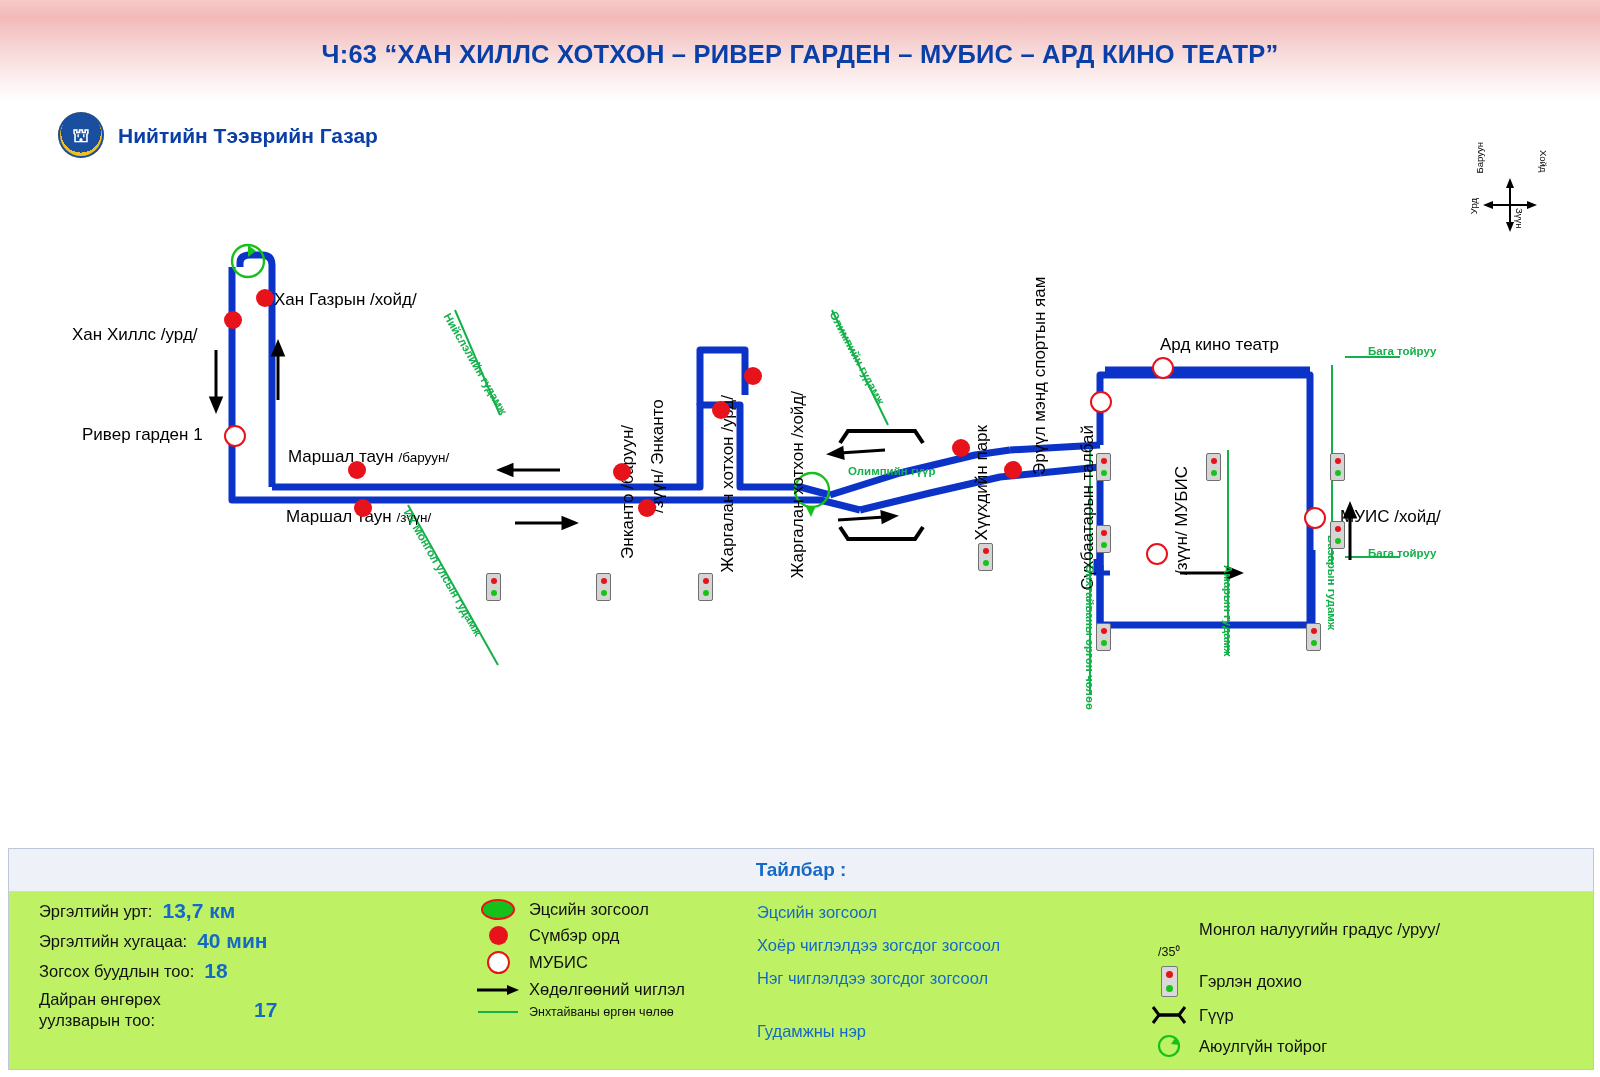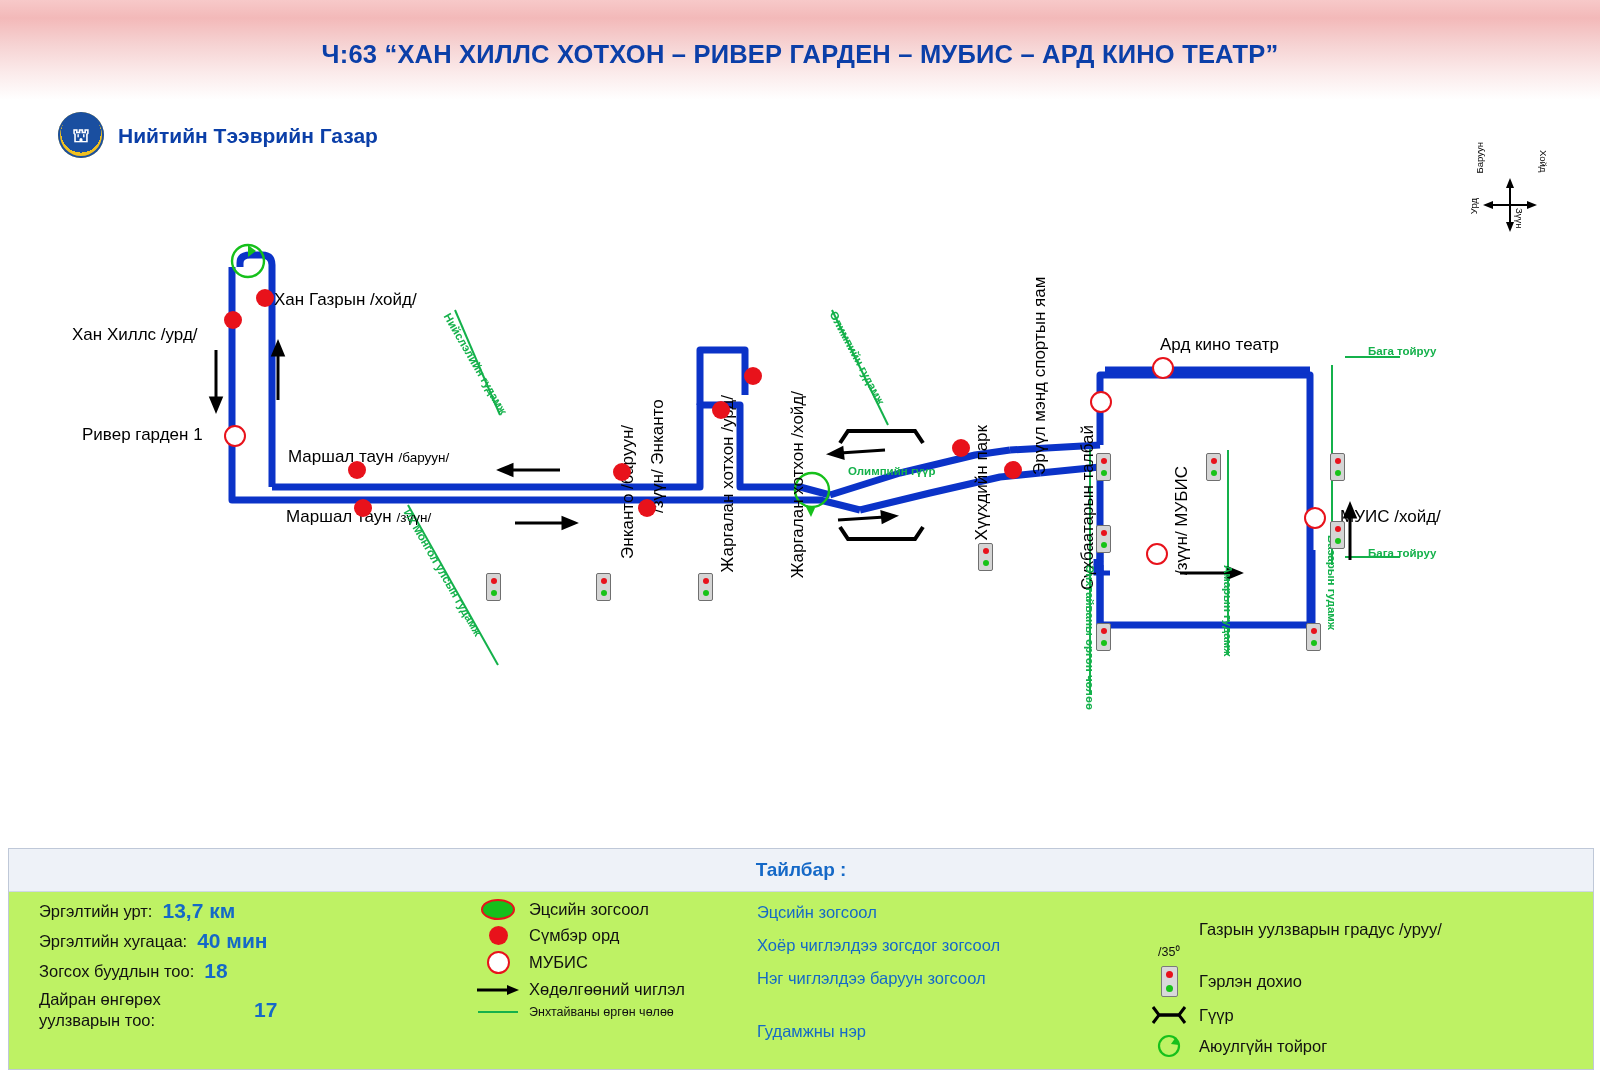--- a/index.html
+++ b/index.html
@@ -372,31 +372,31 @@
   </div>
 
   <div class="lg-col" style="left:748px;width:330px;">
     <div class="lg-row" style="height:27px;">
       <span class="lg-t">Эцсийн зогсоол</span>
     </div>
     <div class="lg-row" style="height:27px;">
       <span class="lg-t">Хоёр чиглэлдээ зогсдог зогсоол</span>
     </div>
     <div class="lg-row" style="height:27px;">
-      <span class="lg-t">Нэг чиглэлдээ баруун зогсоол</span>
+      <span class="lg-t">Нэг чиглэлдээ зогсдог зогсоол</span>
     </div>
     <div class="lg-row" style="height:27px;margin-top:26px;">
       <span class="lg-t">Гудамжны нэр</span>
     </div>
   </div>
 
   <div class="lg-col" style="left:1130px;width:440px;">
     <div class="lg-row">
       <span class="sym" style="width:60px;font-size:12.5px;color:#111;margin-top:44px;">/35⁰</span>
-      <span class="lg-t2">Газрын уулзварын градус /уруу/</span>
+      <span class="lg-t2">Монгол налуугийн градус /уруу/</span>
     </div>
     <div class="lg-row">
       <span class="sym" style="width:60px;">
         <span class="s-light">
             <i style="background:#e8121b"></i>
             <i style="background:#18c318"></i>
           </span>
       </span>
       <span class="lg-t2">Гэрлэн дохио</span>
     </div>

